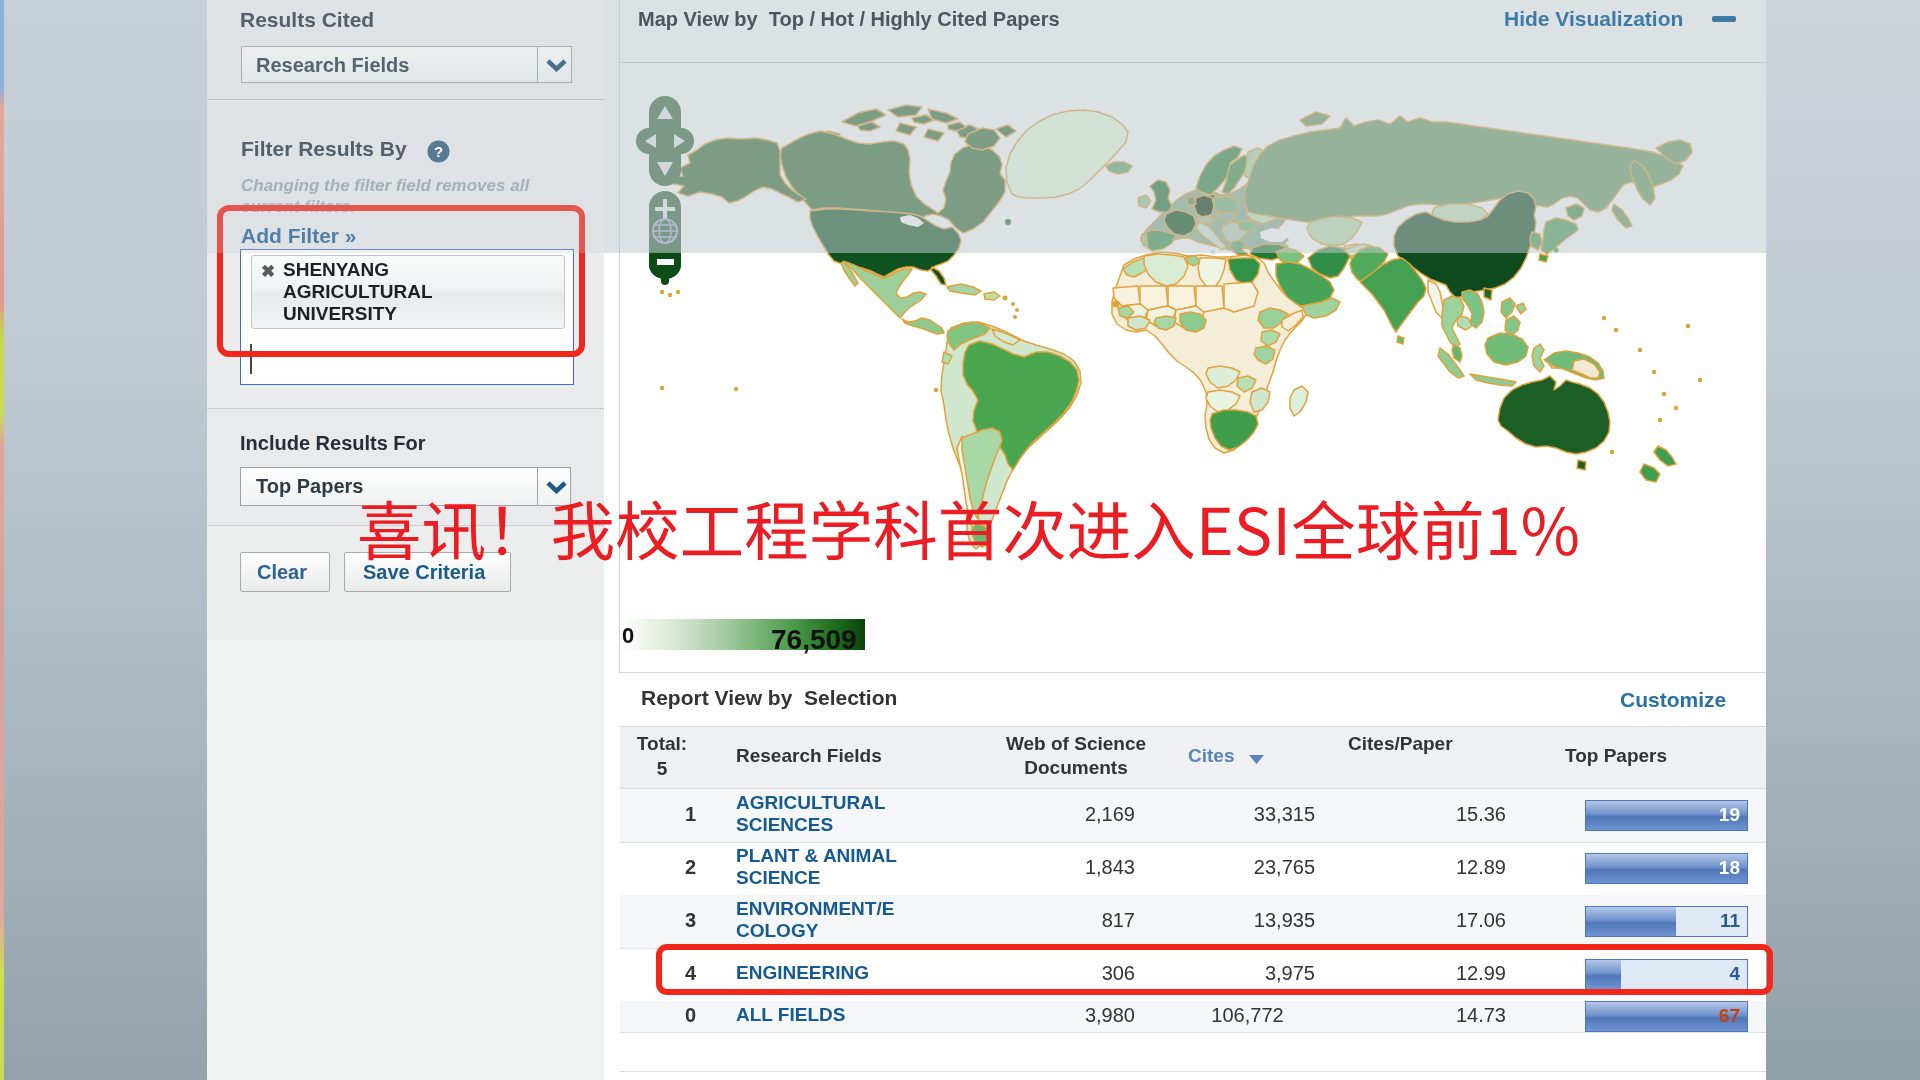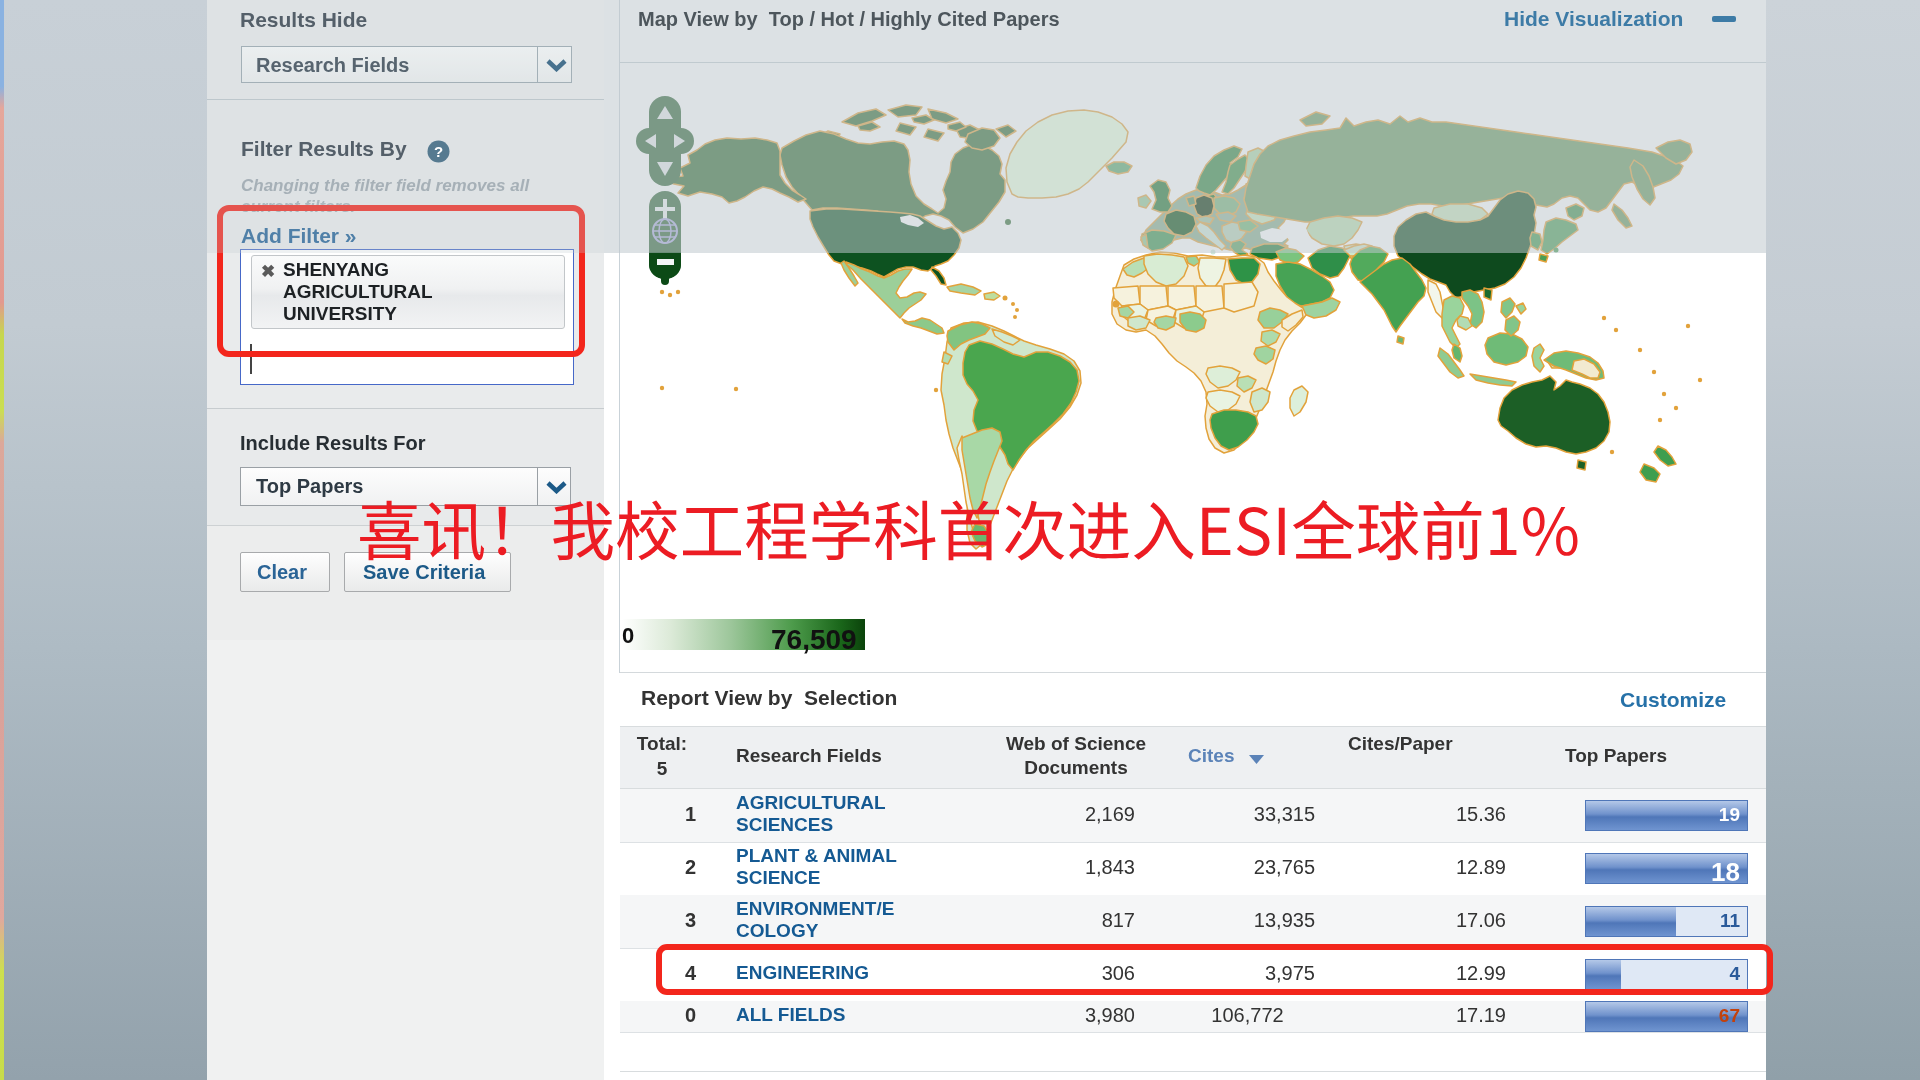--- a/index.html
+++ b/index.html
@@ -14,21 +14,21 @@
 <div class="abs" style="left:1766px;top:0;width:154px;height:1080px;background:linear-gradient(180deg,#ccd3d9 0%,#c4ccd3 30%,#acb9c2 60%,#90a0a9 100%)"></div>
 
 <div class="abs" style="left:207px;top:0;width:397px;height:1080px;background:#e9ebec"></div>
 <div class="abs" style="left:207px;top:408px;width:397px;height:117px;background:#e8eaeb"></div>
 <div class="abs" style="left:207px;top:525px;width:397px;height:115px;background:#eceded"></div>
 <div class="abs" style="left:207px;top:640px;width:397px;height:440px;background:#f0f1f1"></div>
 <div class="abs" style="left:207px;top:99px;width:397px;height:1px;background:#bcc5cb"></div>
 <div class="abs" style="left:207px;top:408px;width:397px;height:1px;background:#c7cccf"></div>
 <div class="abs" style="left:207px;top:525px;width:397px;height:1px;background:#cdd1d3"></div>
 
-<div class="abs b" style="left:240px;top:8px;font-size:21px;color:#545f69;z-index:6">Results Hide</div>
+<div class="abs b" style="left:240px;top:8px;font-size:21px;color:#545f69;z-index:6">Results Cited</div>
 
 <div class="abs" style="left:241px;top:46px;width:331px;height:37px;background:linear-gradient(180deg,#fbfcfc,#eef0f1);border:1px solid #98a5ad"></div>
 <div class="abs" style="left:537px;top:47px;width:1px;height:35px;background:#98a5ad"></div>
 <div class="abs b" style="left:256px;top:54px;font-size:20px;color:#57646f;z-index:6">Research Fields</div>
 <svg class="abs" style="left:546px;top:59px;z-index:6" width="21" height="13">
     <path d="M2,2 L10.5,10 L19,2" stroke="#47718e" stroke-width="4.5" fill="none"></path>
   </svg>
 
 <div class="abs b" style="left:241px;top:137px;font-size:21px;color:#545f69;z-index:6">Filter Results By</div>
 <svg class="abs" style="left:427px;top:140px;z-index:6" width="23" height="23">
@@ -275,21 +275,21 @@
 <div class="abs" style="left:1586px;top:801px;width:161px;height:29px;background:linear-gradient(180deg,#b4c8e8 0%,#7092cc 45%,#4f76b8 55%,#6f94d0 100%)"></div>
 <div class="abs b" style="left:1600px;top:804px;width:140px;font-size:19px;color:#fff;text-align:right">19</div>
 <div class="abs" style="left:620px;top:895px;width:1146px;height:1px;background:#dde1e4"></div>
 <div class="abs b" style="left:660px;top:856px;width:36px;font-size:20px;color:#333;text-align:right">2</div>
 <div class="abs b" style="left:736px;top:845px;font-size:19px;line-height:22px;color:#155a93">PLANT &amp; ANIMAL<br>SCIENCE</div>
 <div class="abs" style="left:1000px;top:856px;width:135px;font-size:20px;color:#333;text-align:right">1,843</div>
 <div class="abs" style="left:1180px;top:856px;width:135px;font-size:20px;color:#333;text-align:right">23,765</div>
 <div class="abs" style="left:1371px;top:856px;width:135px;font-size:20px;color:#333;text-align:right">12.89</div>
 <div class="abs" style="left:1585px;top:853px;width:163px;height:31px;background:#dfe8f5;border:1px solid #4f76b8"></div>
 <div class="abs" style="left:1586px;top:854px;width:161px;height:29px;background:linear-gradient(180deg,#b4c8e8 0%,#7092cc 45%,#4f76b8 55%,#6f94d0 100%)"></div>
-<div class="abs b" style="left:1600px;top:857px;width:140px;font-size:26px;color:#fff;text-align:right">18</div>
+<div class="abs b" style="left:1600px;top:857px;width:140px;font-size:19px;color:#fff;text-align:right">18</div>
 <div class="abs" style="left:620px;top:895px;width:1146px;height:53px;background:#f5f6f7"></div>
 <div class="abs" style="left:620px;top:948px;width:1146px;height:1px;background:#dde1e4"></div>
 <div class="abs b" style="left:660px;top:909px;width:36px;font-size:20px;color:#333;text-align:right">3</div>
 <div class="abs b" style="left:736px;top:898px;font-size:19px;line-height:22px;color:#155a93">ENVIRONMENT/E<br>COLOGY</div>
 <div class="abs" style="left:1000px;top:909px;width:135px;font-size:20px;color:#333;text-align:right">817</div>
 <div class="abs" style="left:1180px;top:909px;width:135px;font-size:20px;color:#333;text-align:right">13,935</div>
 <div class="abs" style="left:1371px;top:909px;width:135px;font-size:20px;color:#333;text-align:right">17.06</div>
 <div class="abs" style="left:1585px;top:906px;width:163px;height:31px;background:#dfe8f5;border:1px solid #4f76b8"></div>
 <div class="abs" style="left:1586px;top:907px;width:90px;height:29px;background:linear-gradient(180deg,#b4c8e8 0%,#7092cc 45%,#4f76b8 55%,#6f94d0 100%)"></div>
 <div class="abs b" style="left:1600px;top:910px;width:140px;font-size:19px;color:#2a5a9a;text-align:right">11</div>
@@ -301,21 +301,21 @@
 <div class="abs" style="left:1371px;top:962px;width:135px;font-size:20px;color:#333;text-align:right">12.99</div>
 <div class="abs" style="left:1585px;top:959px;width:163px;height:31px;background:#dfe8f5;border:1px solid #4f76b8"></div>
 <div class="abs" style="left:1586px;top:960px;width:35px;height:29px;background:linear-gradient(180deg,#b4c8e8 0%,#7092cc 45%,#4f76b8 55%,#6f94d0 100%)"></div>
 <div class="abs b" style="left:1600px;top:963px;width:140px;font-size:19px;color:#2a5a9a;text-align:right">4</div>
 <div class="abs" style="left:620px;top:1001px;width:1146px;height:31px;background:#f5f6f7"></div>
 <div class="abs" style="left:620px;top:1032px;width:1146px;height:1px;background:#dde1e4"></div>
 <div class="abs b" style="left:660px;top:1004px;width:36px;font-size:20px;color:#333;text-align:right">0</div>
 <div class="abs b" style="left:736px;top:1004px;font-size:19px;line-height:22px;color:#155a93">ALL FIELDS</div>
 <div class="abs" style="left:1000px;top:1004px;width:135px;font-size:20px;color:#333;text-align:right">3,980</div>
 <div class="abs" style="left:1180px;top:1004px;width:135px;font-size:20px;color:#333;text-align:center">106,772</div>
-<div class="abs" style="left:1371px;top:1004px;width:135px;font-size:20px;color:#333;text-align:right">17.19</div>
+<div class="abs" style="left:1371px;top:1004px;width:135px;font-size:20px;color:#333;text-align:right">14.73</div>
 <div class="abs" style="left:1585px;top:1001px;width:163px;height:31px;background:#dfe8f5;border:1px solid #4f76b8"></div>
 <div class="abs" style="left:1586px;top:1002px;width:161px;height:29px;background:linear-gradient(180deg,#b4c8e8 0%,#7092cc 45%,#4f76b8 55%,#6f94d0 100%)"></div>
 <div class="abs b" style="left:1600px;top:1005px;width:140px;font-size:19px;color:#c2410c;text-align:right">67</div>
 
 <div class="abs" style="left:620px;top:1071px;width:1146px;height:1px;background:#d8dcde"></div>
 
 <div class="abs" style="left:217px;top:205px;width:368px;height:152px;border:6px solid #f3261c;border-radius:12px"></div>
 <div class="abs" style="left:656px;top:944px;width:1117px;height:51px;border:6px solid #f3261c;border-radius:11px"></div>
 
 <div class="abs" style="left:207px;top:0;width:397px;height:253px;background:rgba(195,203,209,0.28);z-index:5"></div>

